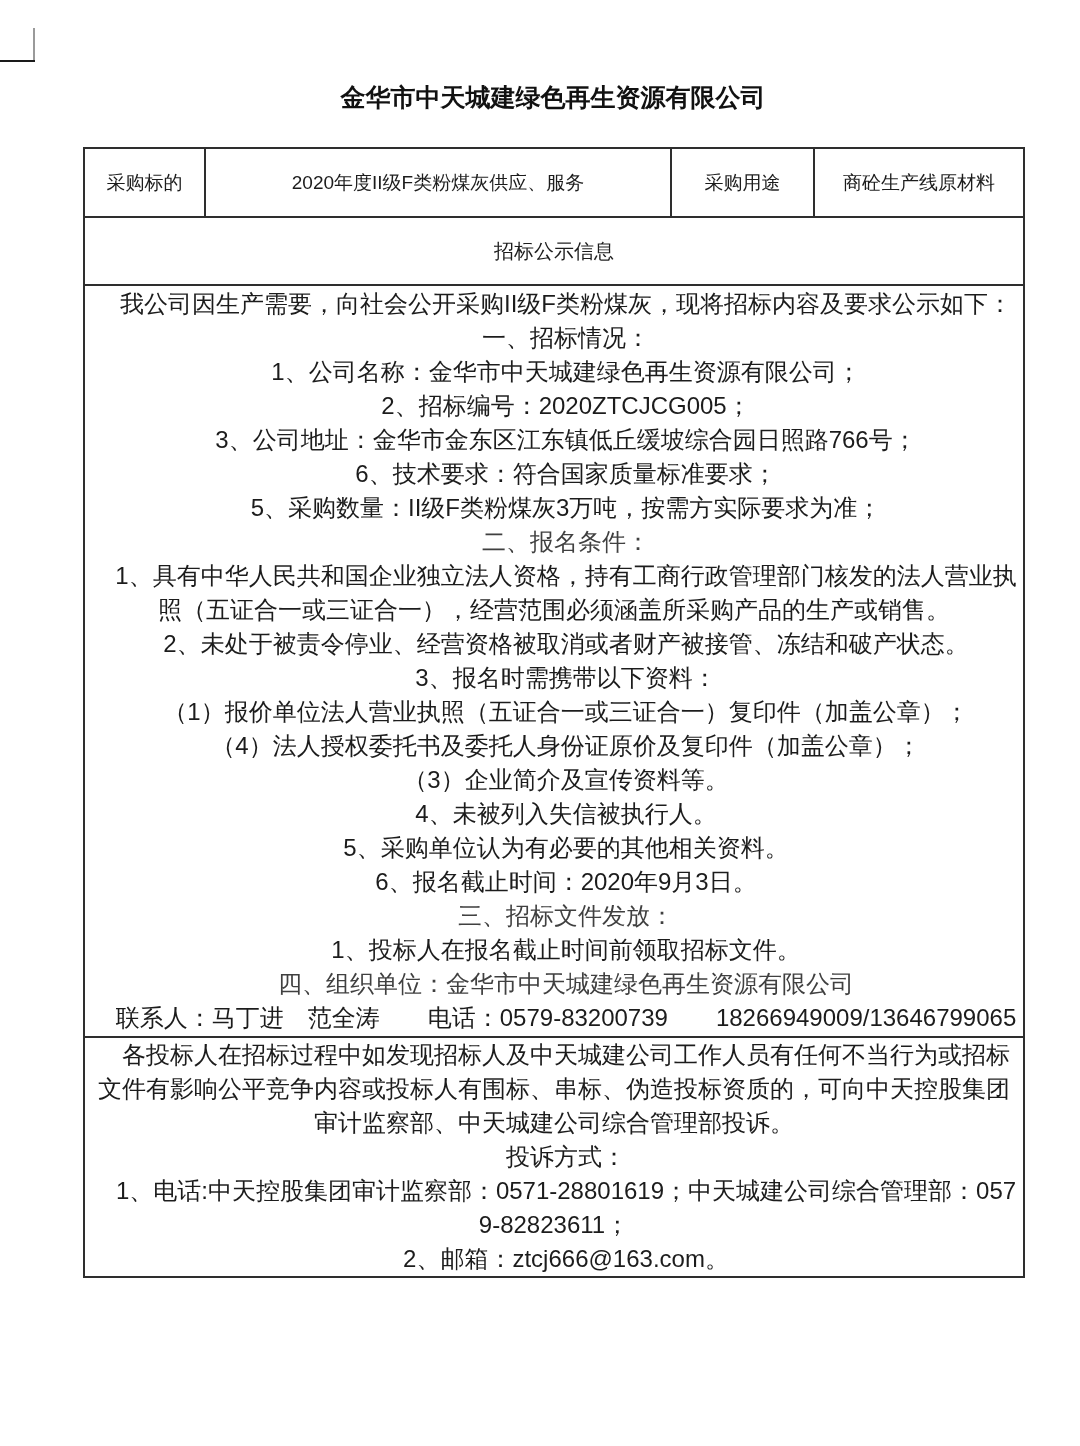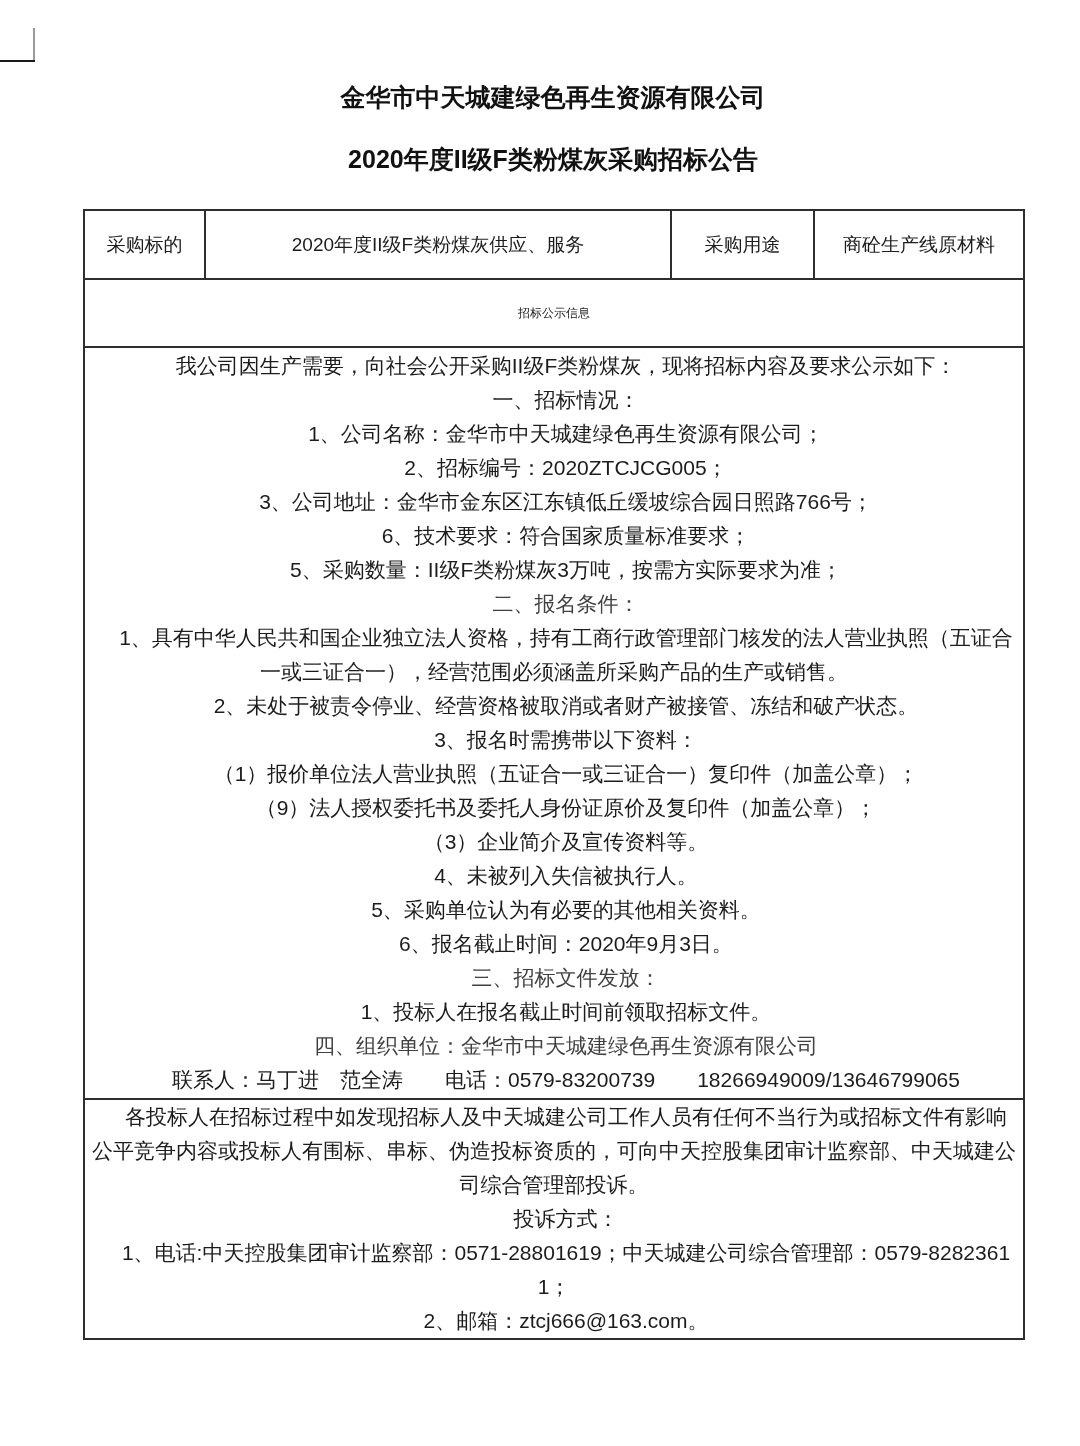--- a/index.html
+++ b/index.html
@@ -34,47 +34,46 @@
   }
   table.info td {
     border:2px solid #2e2e2e;
     font-size:19px;
     text-align:center;
     vertical-align:middle;
     padding:0 6px;
     color:#1c1c1c;
   }
   tr.r1 td, tr.r2 td { height:67px; }
-  tr.r3 td { height:66px; font-size:12px; }
+  tr.r3 td { height:66px; font-size:20px; }
   td.block {
     text-align:left; vertical-align:top;
     padding:4px 8px 0 8px;
   }
   td.body-cell { height:750px; }
   td.complaint-cell { height:228px; padding-top:6px;border-radius:8px; }
   .para {
     margin:0;
-    font-size:21px;
+    font-size:24px;
     line-height:34px;
     text-indent:24px;
     word-break:break-all;
     color:#1c1c1c;
   }
   .para.bold { font-weight:400; color:#404040; }
 </style>
 </head>
 <body>
 
 <div class="corner-v"></div>
 <div class="corner-h"></div>
 
 <div class="doc">
 
   <h1 class="title">金华市中天城建绿色再生资源有限公司</h1>
-  <h2 class="title subtitle">2020年度II级F类粉煤灰采购招标公告</h2>
 
   <table class="info">
     <colgroup>
       <col style="width:121px">
       <col style="width:466px">
       <col style="width:143px">
       <col style="width:210px">
     </colgroup>
     <tbody>
       <tr class="r1">
@@ -93,21 +92,21 @@
             <p class="para">1、公司名称：金华市中天城建绿色再生资源有限公司；</p>
             <p class="para">2、招标编号：2020ZTCJCG005；</p>
             <p class="para">3、公司地址：金华市金东区江东镇低丘缓坡综合园日照路766号；</p>
             <p class="para">6、技术要求：符合国家质量标准要求；</p>
             <p class="para">5、采购数量：II级F类粉煤灰3万吨，按需方实际要求为准；</p>
             <p class="para bold">二、报名条件：</p>
             <p class="para">1、具有中华人民共和国企业独立法人资格，持有工商行政管理部门核发的法人营业执照（五证合一或三证合一），经营范围必须涵盖所采购产品的生产或销售。</p>
             <p class="para">2、未处于被责令停业、经营资格被取消或者财产被接管、冻结和破产状态。</p>
             <p class="para">3、报名时需携带以下资料：</p>
             <p class="para">（1）报价单位法人营业执照（五证合一或三证合一）复印件（加盖公章）；</p>
-            <p class="para">（9）法人授权委托书及委托人身份证原价及复印件（加盖公章）；</p>
+            <p class="para">（4）法人授权委托书及委托人身份证原价及复印件（加盖公章）；</p>
             <p class="para">（3）企业简介及宣传资料等。</p>
             <p class="para">4、未被列入失信被执行人。</p>
             <p class="para">5、采购单位认为有必要的其他相关资料。</p>
             <p class="para">6、报名截止时间：2020年9月3日。</p>
             <p class="para bold">三、招标文件发放：</p>
             <p class="para">1、投标人在报名截止时间前领取招标文件。</p>
             <p class="para bold">四、组织单位：金华市中天城建绿色再生资源有限公司</p>
             <p class="para">联系人：马丁进　范全涛　　电话：0579-83200739　　18266949009/13646799065</p>
           </td>
       </tr>

